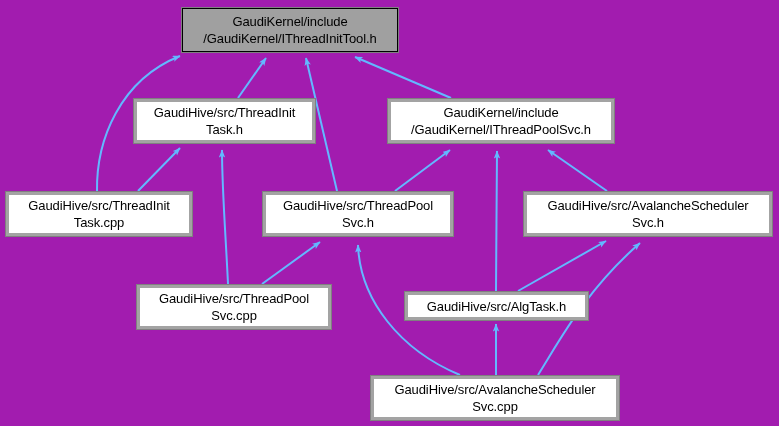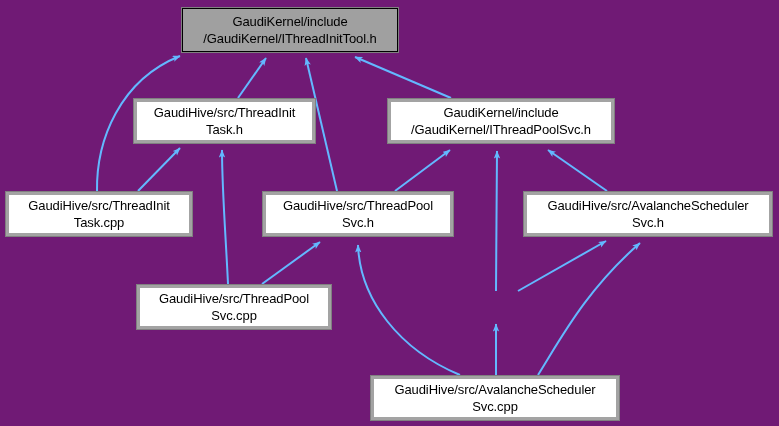--- a/index.html
+++ b/index.html
@@ -5,21 +5,21 @@
 <style>
   html, body {
     margin: 0;
     padding: 0;
     background: #000000;
   }
   #graph-root {
     position: relative;
     width: 779px;
     height: 426px;
-    background: #701a75;
+    background: #a21caf;
     overflow: hidden;
     font-family: "Liberation Sans", "DejaVu Sans", sans-serif;
   }
   #edges-layer {
     position: absolute;
     left: 0;
     top: 0;
     width: 779px;
     height: 426px;
     pointer-events: none;
@@ -122,19 +122,22 @@
   <div class="node" style="left:524px; top:192px; width:248px; height:44px;">
     <span class="node-label">GaudiHive/src/AvalancheScheduler
 Svc.h</span>
   </div>
 
   <div class="node" style="left:137px; top:285px; width:194px; height:44px;">
     <span class="node-label">GaudiHive/src/ThreadPool
 Svc.cpp</span>
   </div>
 
+  <div class="node" style="left:405px; top:292px; width:183px; height:28px;">
+    <span class="node-label">GaudiHive/src/AlgTask.h</span>
+  </div>
 
   <div class="node" style="left:371px; top:376px; width:248px; height:44px;">
     <span class="node-label">GaudiHive/src/AvalancheScheduler
 Svc.cpp</span>
   </div>
 
 </div>
 
 </body></html>

